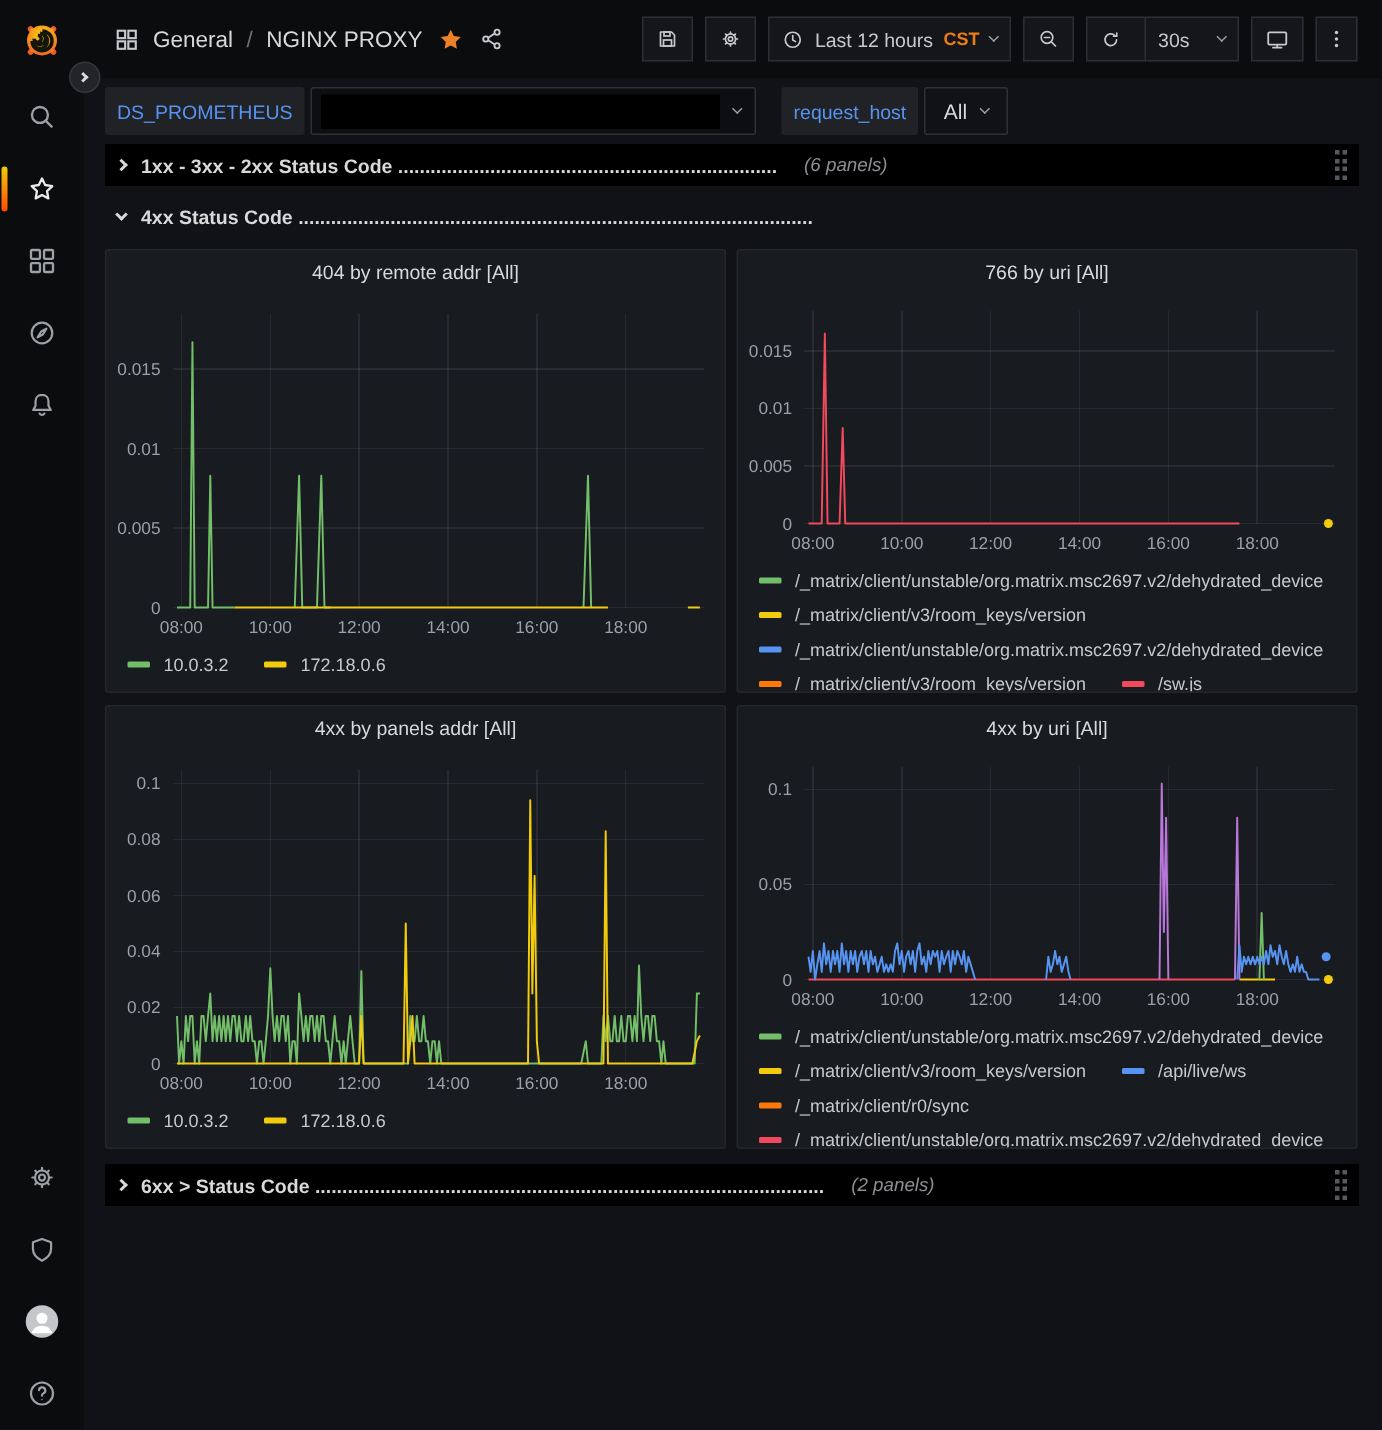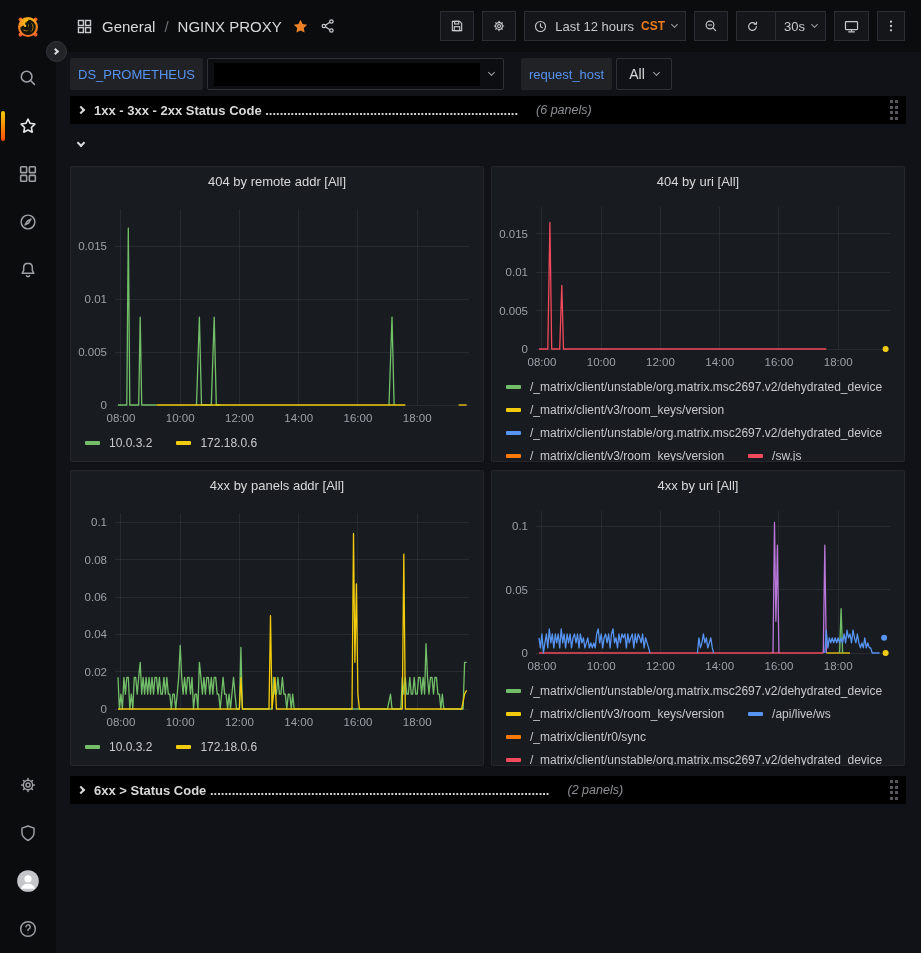--- a/index.html
+++ b/index.html
@@ -21,21 +21,21 @@
   
   .topbar { position:absolute; left:56px; top:0; right:0; height:52px; background:#0b0c0e; display:flex; align-items:center; padding:0 16px 0 20px; }
   .crumb { display:flex; align-items:center; gap:9px; color:#d8d9da; font-size:15px; }
   .crumb .sep { color:#6e7076; }
   .crumb-link { cursor:pointer; }
   .tb-right { margin-left:auto; display:flex; align-items:center; gap:8px; }
   .tbtn { height:30px; display:flex; align-items:center; justify-content:center; gap:7px; padding:0 8px; background:#141619; border:1px solid #2c2e33; border-radius:0; color:#c7c9cd; font-size:13px; cursor:pointer; white-space:nowrap; }
   .tbtn .tz { color:#eb7b18; font-weight:700; font-size:12px; }
   .caret { width:5px; height:5px; border-right:1.5px solid #9da0a5; border-bottom:1.5px solid #9da0a5; transform:rotate(45deg); margin-top:-3px; }
   .grp { display:flex; align-items:stretch; padding:0; }
-  .grp > span { display:flex; align-items:center; gap:7px; padding:0 8px;justify-content:center; }
+  .grp > span { display:flex; align-items:center; gap:19px; padding:0 8px;justify-content:center; }
   .grp .dvd { border-left:1px solid #2c2e33; }
   .star-filled { color:#ed8128; }
   svg { display:block; }
   
   .submenu { position:absolute; left:56px; top:52px; right:0; height:44px; display:flex; align-items:center; padding:0 15px 0 14px; gap:17px; }
   .var-group { display:flex; align-items:center; gap:4px; }
   .var-label { height:32px; display:flex; align-items:center; padding:0 8px; background:#202226; border-radius:2px; color:#5794f2; font-size:13px; font-weight:500; }
   .var-select { height:32px; display:flex; align-items:center; background:#0d0e11; border:1px solid #2e3036; border-radius:2px; cursor:pointer; }
   .redaction { width:266px; height:23px; background:#000; margin:0 9px 0 6px; }
   .all-select { height:32px; display:flex; align-items:center; gap:9px; padding:0 12px; border:1px solid #2e3036; border-radius:2px; color:#d8d9da; font-size:14px; cursor:pointer; background:transparent; }
@@ -286,20 +286,21 @@
         <i></i>
         <i></i>
         <i></i>
         <i></i>
         <i></i>
         <i></i>
       </div>
     </div>
     <div class="row-head">
       <span class="row-chev down"></span>
+      <span class="row-title">4xx Status Code ...............................................................................................</span>
     </div>
     <div class="panels">
       <section class="panel">
         <div class="panel-header">
           <h2 class="panel-title" style="margin: 0px;">404 by remote addr [All]</h2>
         </div>
         <div class="panel-chart">
           <svg width="412" height="234" viewBox="0 0 412 234">
             <line x1="49.92468619246863" y1="14" x2="49.92468619246863" y2="210" stroke="rgba(204,204,220,0.09)" stroke-width="1" shape-rendering="crispEdges"></line>
             <text x="49.92468619246863" y="227" fill="#9da0a8" font-size="11.5" text-anchor="middle" font-family="Liberation Sans, sans-serif">08:00</text>
@@ -336,21 +337,21 @@
             </span>
             <span class="legend-item">
               <i class="legend-chip" style="background: rgb(242, 204, 12);"></i>
               <span>172.18.0.6</span>
             </span>
           </div>
         </div>
       </section>
       <section class="panel">
         <div class="panel-header">
-          <h2 class="panel-title" style="margin: 0px;">404 by uri [All]</h2>
+          <h2 class="panel-title" style="margin: 0px;">766 by uri [All]</h2>
         </div>
         <div class="panel-chart">
           <svg width="412" height="178" viewBox="0 0 412 178">
             <line x1="49.92468619246863" y1="12" x2="49.92468619246863" y2="154" stroke="rgba(204,204,220,0.09)" stroke-width="1" shape-rendering="crispEdges"></line>
             <text x="49.92468619246863" y="171" fill="#9da0a8" font-size="11.5" text-anchor="middle" font-family="Liberation Sans, sans-serif">08:00</text>
             <line x1="109.17154811715483" y1="12" x2="109.17154811715483" y2="154" stroke="rgba(204,204,220,0.09)" stroke-width="1" shape-rendering="crispEdges"></line>
             <text x="109.17154811715483" y="171" fill="#9da0a8" font-size="11.5" text-anchor="middle" font-family="Liberation Sans, sans-serif">10:00</text>
             <line x1="168.418410041841" y1="12" x2="168.418410041841" y2="154" stroke="rgba(204,204,220,0.09)" stroke-width="1" shape-rendering="crispEdges"></line>
             <text x="168.418410041841" y="171" fill="#9da0a8" font-size="11.5" text-anchor="middle" font-family="Liberation Sans, sans-serif">12:00</text>
             <line x1="227.6652719665272" y1="12" x2="227.6652719665272" y2="154" stroke="rgba(204,204,220,0.09)" stroke-width="1" shape-rendering="crispEdges"></line>

